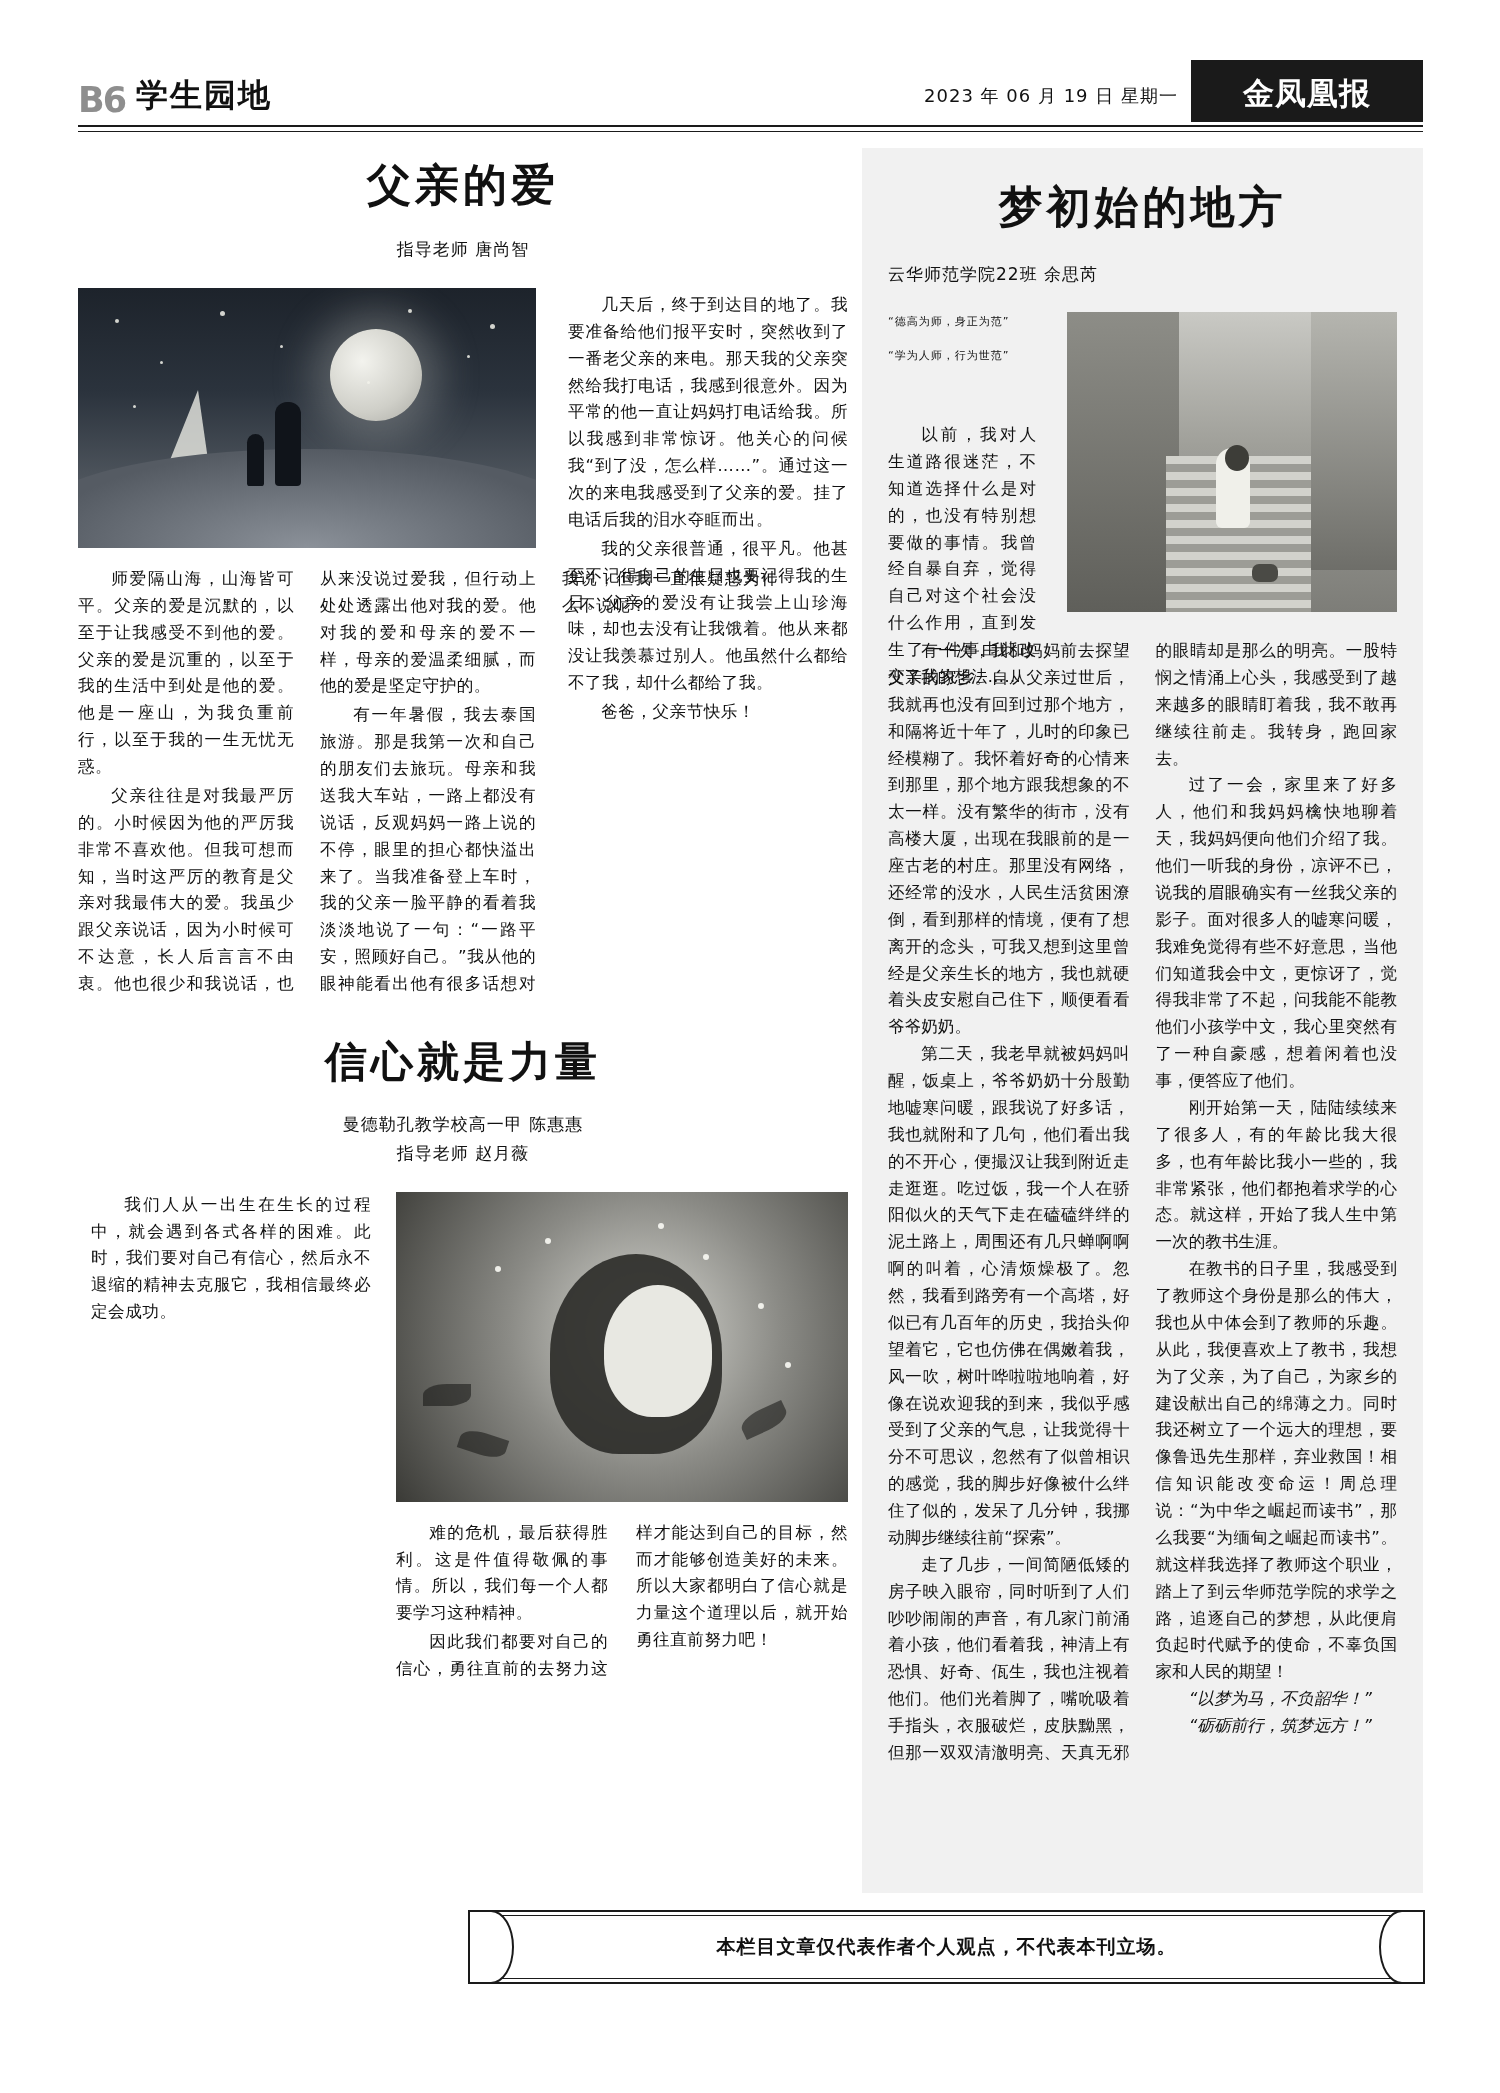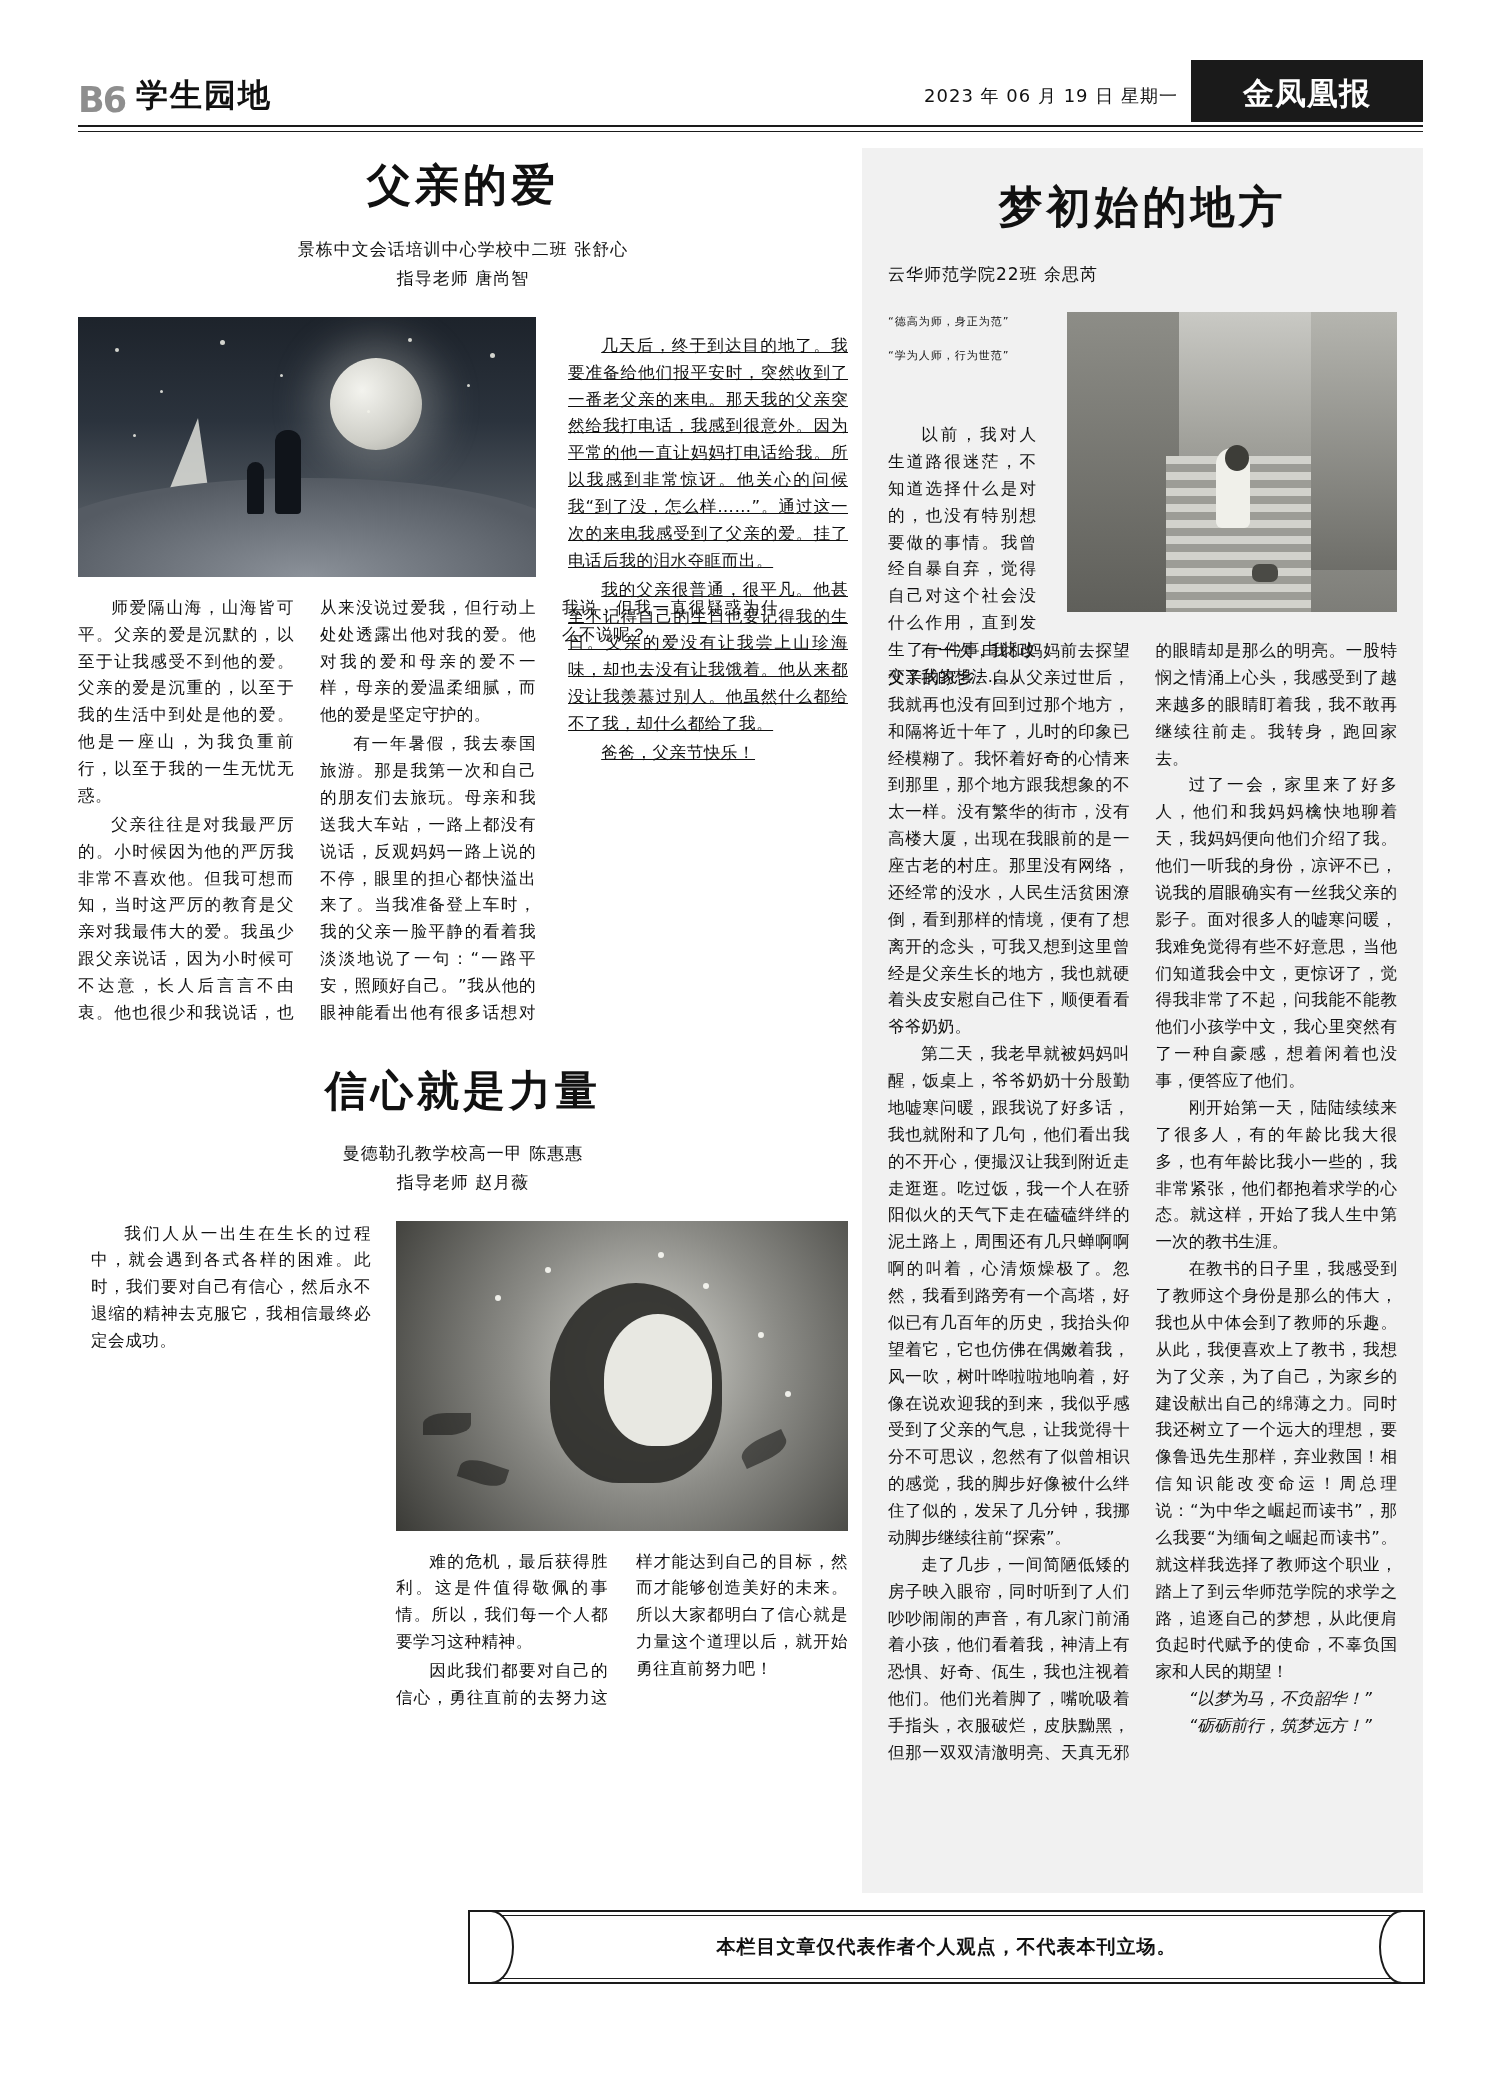--- a/index.html
+++ b/index.html
@@ -164,24 +164,23 @@
     left: 0;
     top: 278px;
     width: 458px;
     height: 440px;
     column-count: 2;
     column-gap: 26px;
   }
   .a1-right-text {
     position: absolute;
     left: 490px;
-    top: 16px;
+    top: 4px;
     width: 280px;
     height: 720px;
-    text-decoration: underline;
   }
 
   
   .a2 { position: relative; margin-top: 26px; }
   .a2-grid {
     position: relative;
     margin-top: 24px;
     height: 640px;
   }
   .a2-leftcol {
@@ -439,21 +438,20 @@
     <div class="masthead-rule"></div>
     <div class="masthead-rule2"></div>
   </div>
 
   <div class="left-zone">
 
     <div class="a1">
       <div class="a1-head">
         <h1 class="art-title">父亲的爱</h1>
         <div class="byline">
-          <div>景栋中文会话培训中心学校中二班  张舒心</div>
           <div>指导老师  唐尚智</div>
         </div>
       </div>
 
       <div class="a1-grid">
         <div class="a1-photo">
           <div class="ill ill-night">
             <div class="moon"></div>
             <div class="star" style="left:8%;top:12%;width:4px;height:4px;"></div>
             <div class="star" style="left:18%;top:28%;width:3px;height:3px;"></div>

